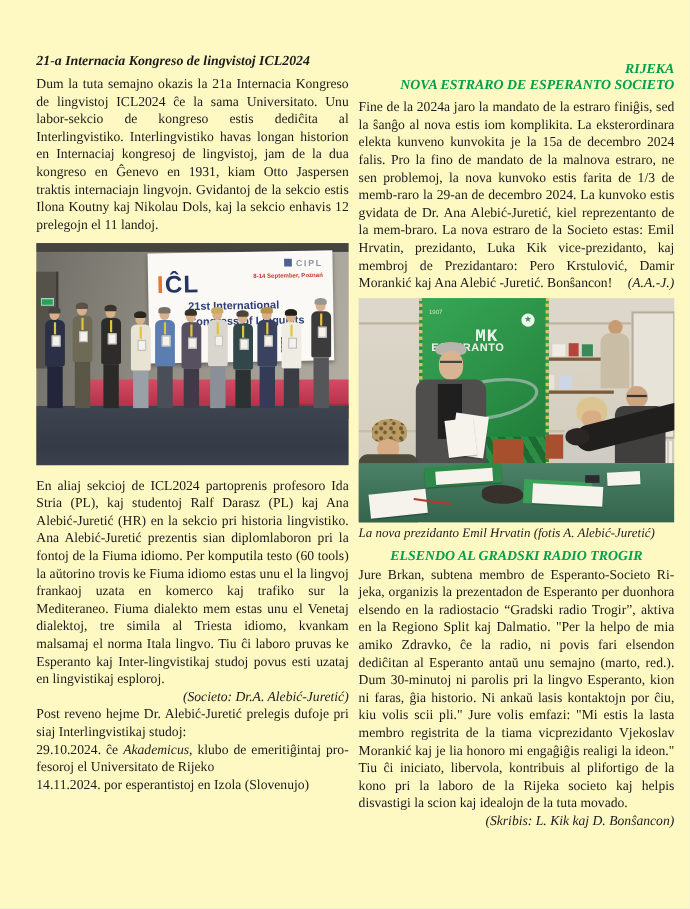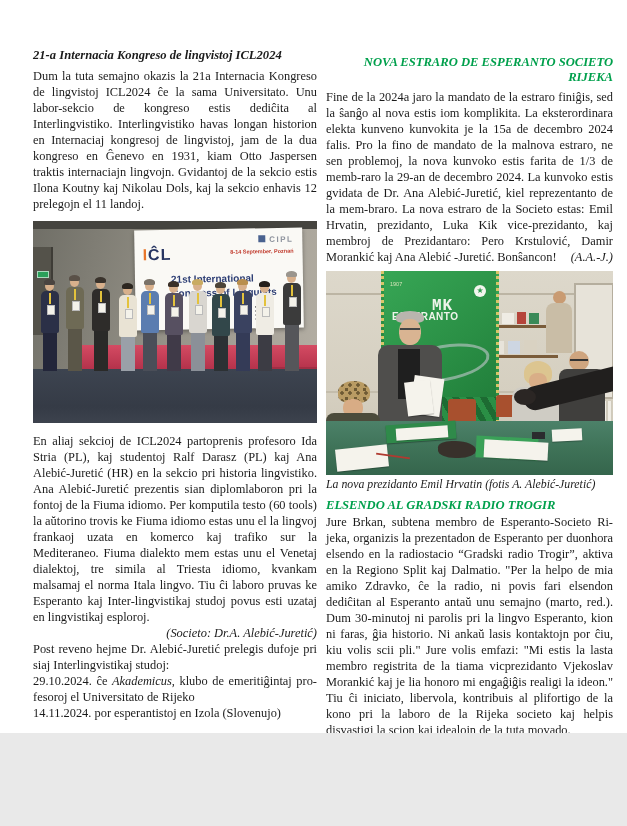--- a/index.html
+++ b/index.html
@@ -1,36 +1,36 @@
 <!DOCTYPE html>
 <html><head>
 <meta charset="utf-8">
 <style>
   html,body{margin:0;padding:0;background:#e9e9e9;}
-  .page{position:relative;width:627px;height:733px;background:#ffffff;margin:0 auto;
+  .page{position:relative;width:627px;height:826px;background:#fef9c3;margin:0 auto;
         font-family:"Liberation Serif", serif;color:#1b1b1b;overflow:hidden;}
   .abs{position:absolute;}
   .col{position:absolute;}
   .col-left{left:33px;top:47px;width:284px;}
   .col-right{left:326px;top:55px;width:287px;}
   .art-title{font-weight:bold;font-style:italic;font-size:12.6px;line-height:16px;margin:0 0 5px 0;}
   .body-p{font-size:12.4px;line-height:16px;text-align:justify;margin:0;}
-  .green-h{color:#00a04c;font-weight:bold;font-style:italic;font-size:12.6px;line-height:15px;margin:0;}
+  .green-h{color:#00a04c;font-weight:bold;font-style:italic;font-size:12.6px;line-height:15px;margin:0;text-align:center;}
   .green-h.right{text-align:right;}
   .sign{font-style:italic;text-align:right;font-size:12.4px;line-height:16px;}
   .sign-overlap{font-style:italic;text-align:right;font-size:12.4px;line-height:16px;margin-top:-16px;}
   .caption{font-style:italic;font-size:11.8px;line-height:13.5px;margin-top:6px;}
   .photo{position:relative;overflow:hidden;}
   .photo1{width:284px;height:202px;margin-top:9px;background:linear-gradient(105deg,#6f6e66 0%,#8f8c82 40%,#a8a399 75%,#b5b0a5 100%);}
   .photo2{width:287px;height:204px;margin-top:6px;background:linear-gradient(180deg,#ddd8cb 0%,#d5cfc0 60%,#c9c2b2 100%);}
   
   .p1-ceiling{left:0;top:0;width:100%;height:8px;background:#45443f;}
   .p1-screen{left:102px;top:8px;width:168px;height:100px;background:#faf9f5;transform:rotate(-1deg);
              box-shadow:0 2px 4px rgba(0,0,0,.35);font-family:"Liberation Sans",sans-serif;}
-  .p1-logo{left:8px;top:16px;font-size:16px;font-weight:bold;letter-spacing:1px;}
+  .p1-logo{left:8px;top:16px;font-size:22px;font-weight:bold;letter-spacing:1px;}
   .p1-logo .or{color:#e8762c;} .p1-logo .nv{color:#263461;}
   .p1-cipl{right:9px;top:7px;display:flex;align-items:flex-start;gap:4px;}
   .p1-cipl .blk{width:7px;height:7px;background:#4a628f;}
   .p1-cipl .txt{font-size:8px;font-weight:bold;color:#8f949e;letter-spacing:1.5px;}
   .p1-date{right:9px;top:20px;font-size:5.5px;color:#c0392b;font-weight:bold;}
   .p1-t1{left:36px;top:44px;font-size:10px;font-weight:bold;color:#2d3e74;}
   .p1-t2{left:36px;top:58px;font-size:10px;font-weight:bold;color:#2d3e74;}
   .p1-qr{left:120px;top:78px;width:14px;height:14px;
          background-image:repeating-linear-gradient(0deg,#3c3c3c 0 2px,#fff 2px 4px),
                           repeating-linear-gradient(90deg,#3c3c3c 0 2px,#fff 2px 4px);
@@ -204,22 +204,22 @@
     <p class="body-p"><span>Post reveno hejme Dr. Alebić-Juretić prelegis dufoje pri siaj Interlingvistikaj studoj:</span><br>
       <span>29.10.2024. ĉe </span><i>Akademicus</i><span>, klubo de emeritiĝintaj pro-fesoroj el Universitato de Rijeko</span><br>
       <span>14.11.2024. por esperantistoj en Izola (Slovenujo)</span>
     </p>
 
   </div>
 
   <div class="col col-right">
 
     <h2 class="green-h right">
+      <div>RIJEKA</div>
       <div>NOVA ESTRARO DE ESPERANTO SOCIETO</div>
-      <div>RIJEKA</div>
     </h2>
 
     <p class="body-p" style="margin-top:4px;">Fine de la 2024a jaro la mandato de la estraro finiĝis, sed la ŝanĝo al nova estis iom komplikita. La eksterordinara elekta kunveno kunvokita je la 15a de decembro 2024 falis. Pro la fino de mandato de la malnova estraro, ne sen problemoj, la nova kunvoko estis farita de 1/3 de memb-raro la 29-an de decembro 2024. La kunvoko estis gvidata de Dr. Ana Alebić-Juretić, kiel reprezentanto de la mem-braro. La nova estraro de la Societo estas: Emil Hrvatin, prezidanto, Luka Kik vice-prezidanto, kaj membroj de Prezidantaro: Pero Krstulović, Damir Morankić kaj Ana Alebić -Juretić. Bonŝancon!</p>
     <div class="sign-overlap">(A.A.-J.)</div>
 
     <div class="photo photo2">
       <div class="abs p2-mold1"></div>
       <div class="abs p2-mold2"></div>
       <div class="abs p2-door"></div>
       <div class="abs p2-radiator"></div>

